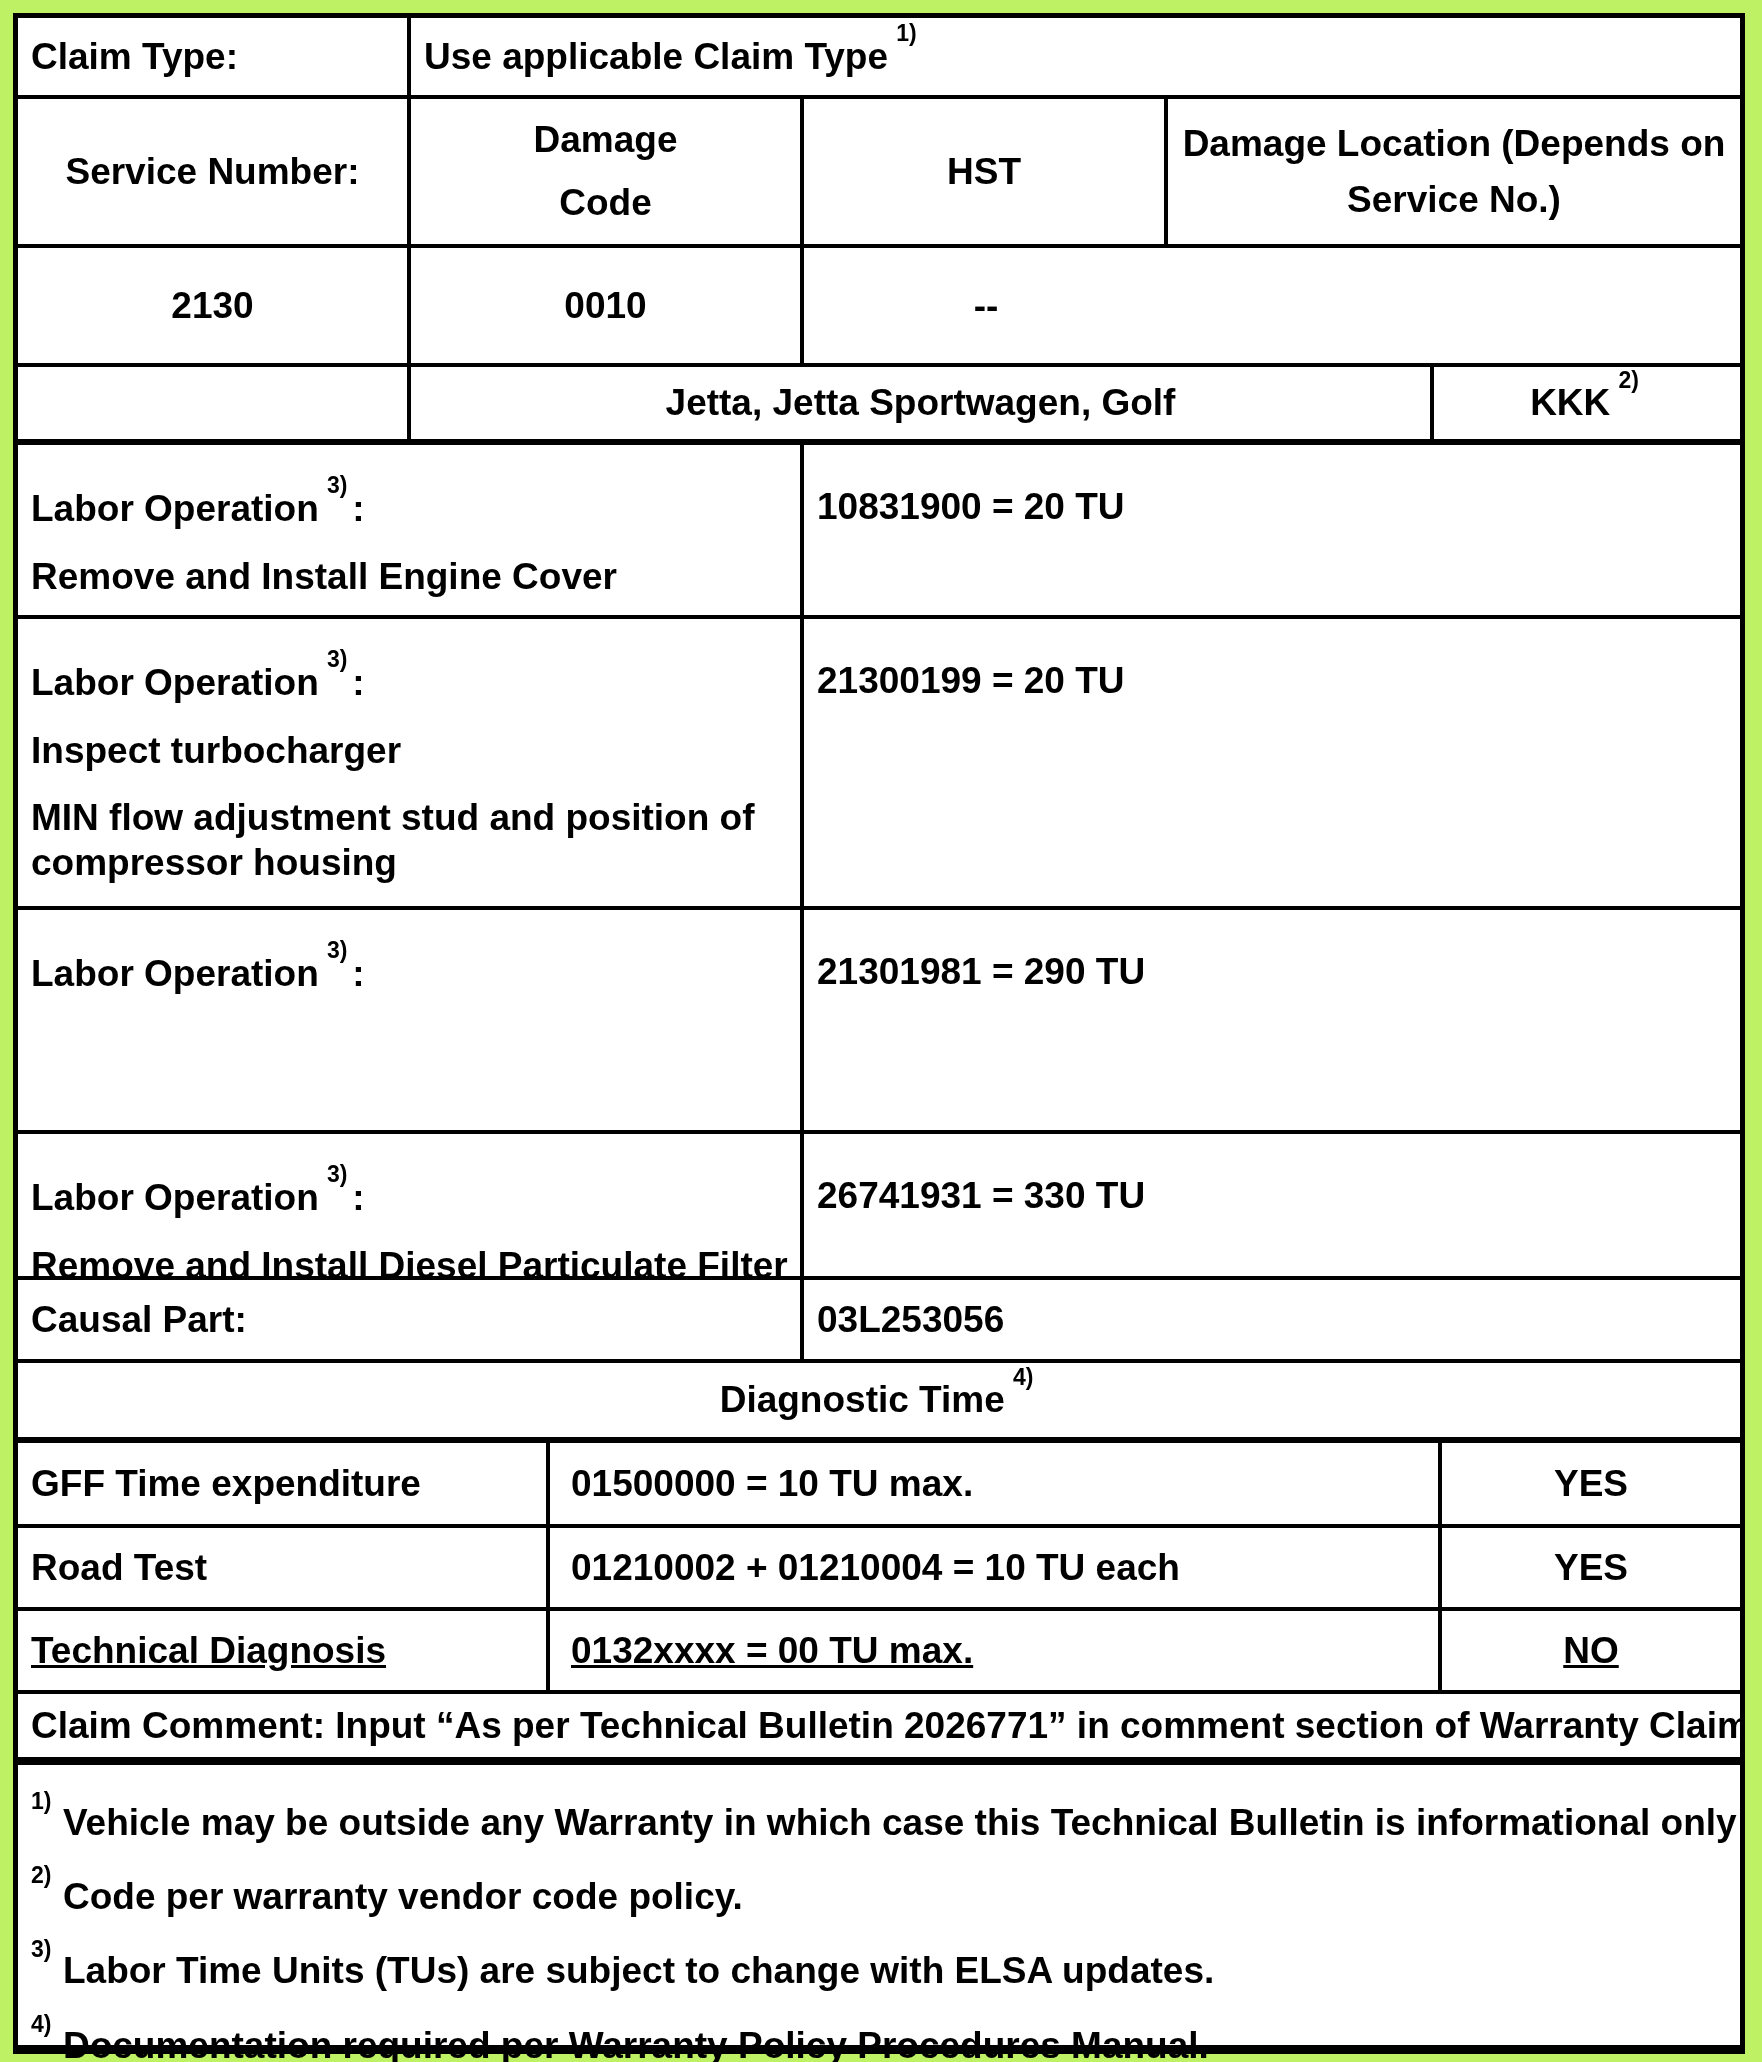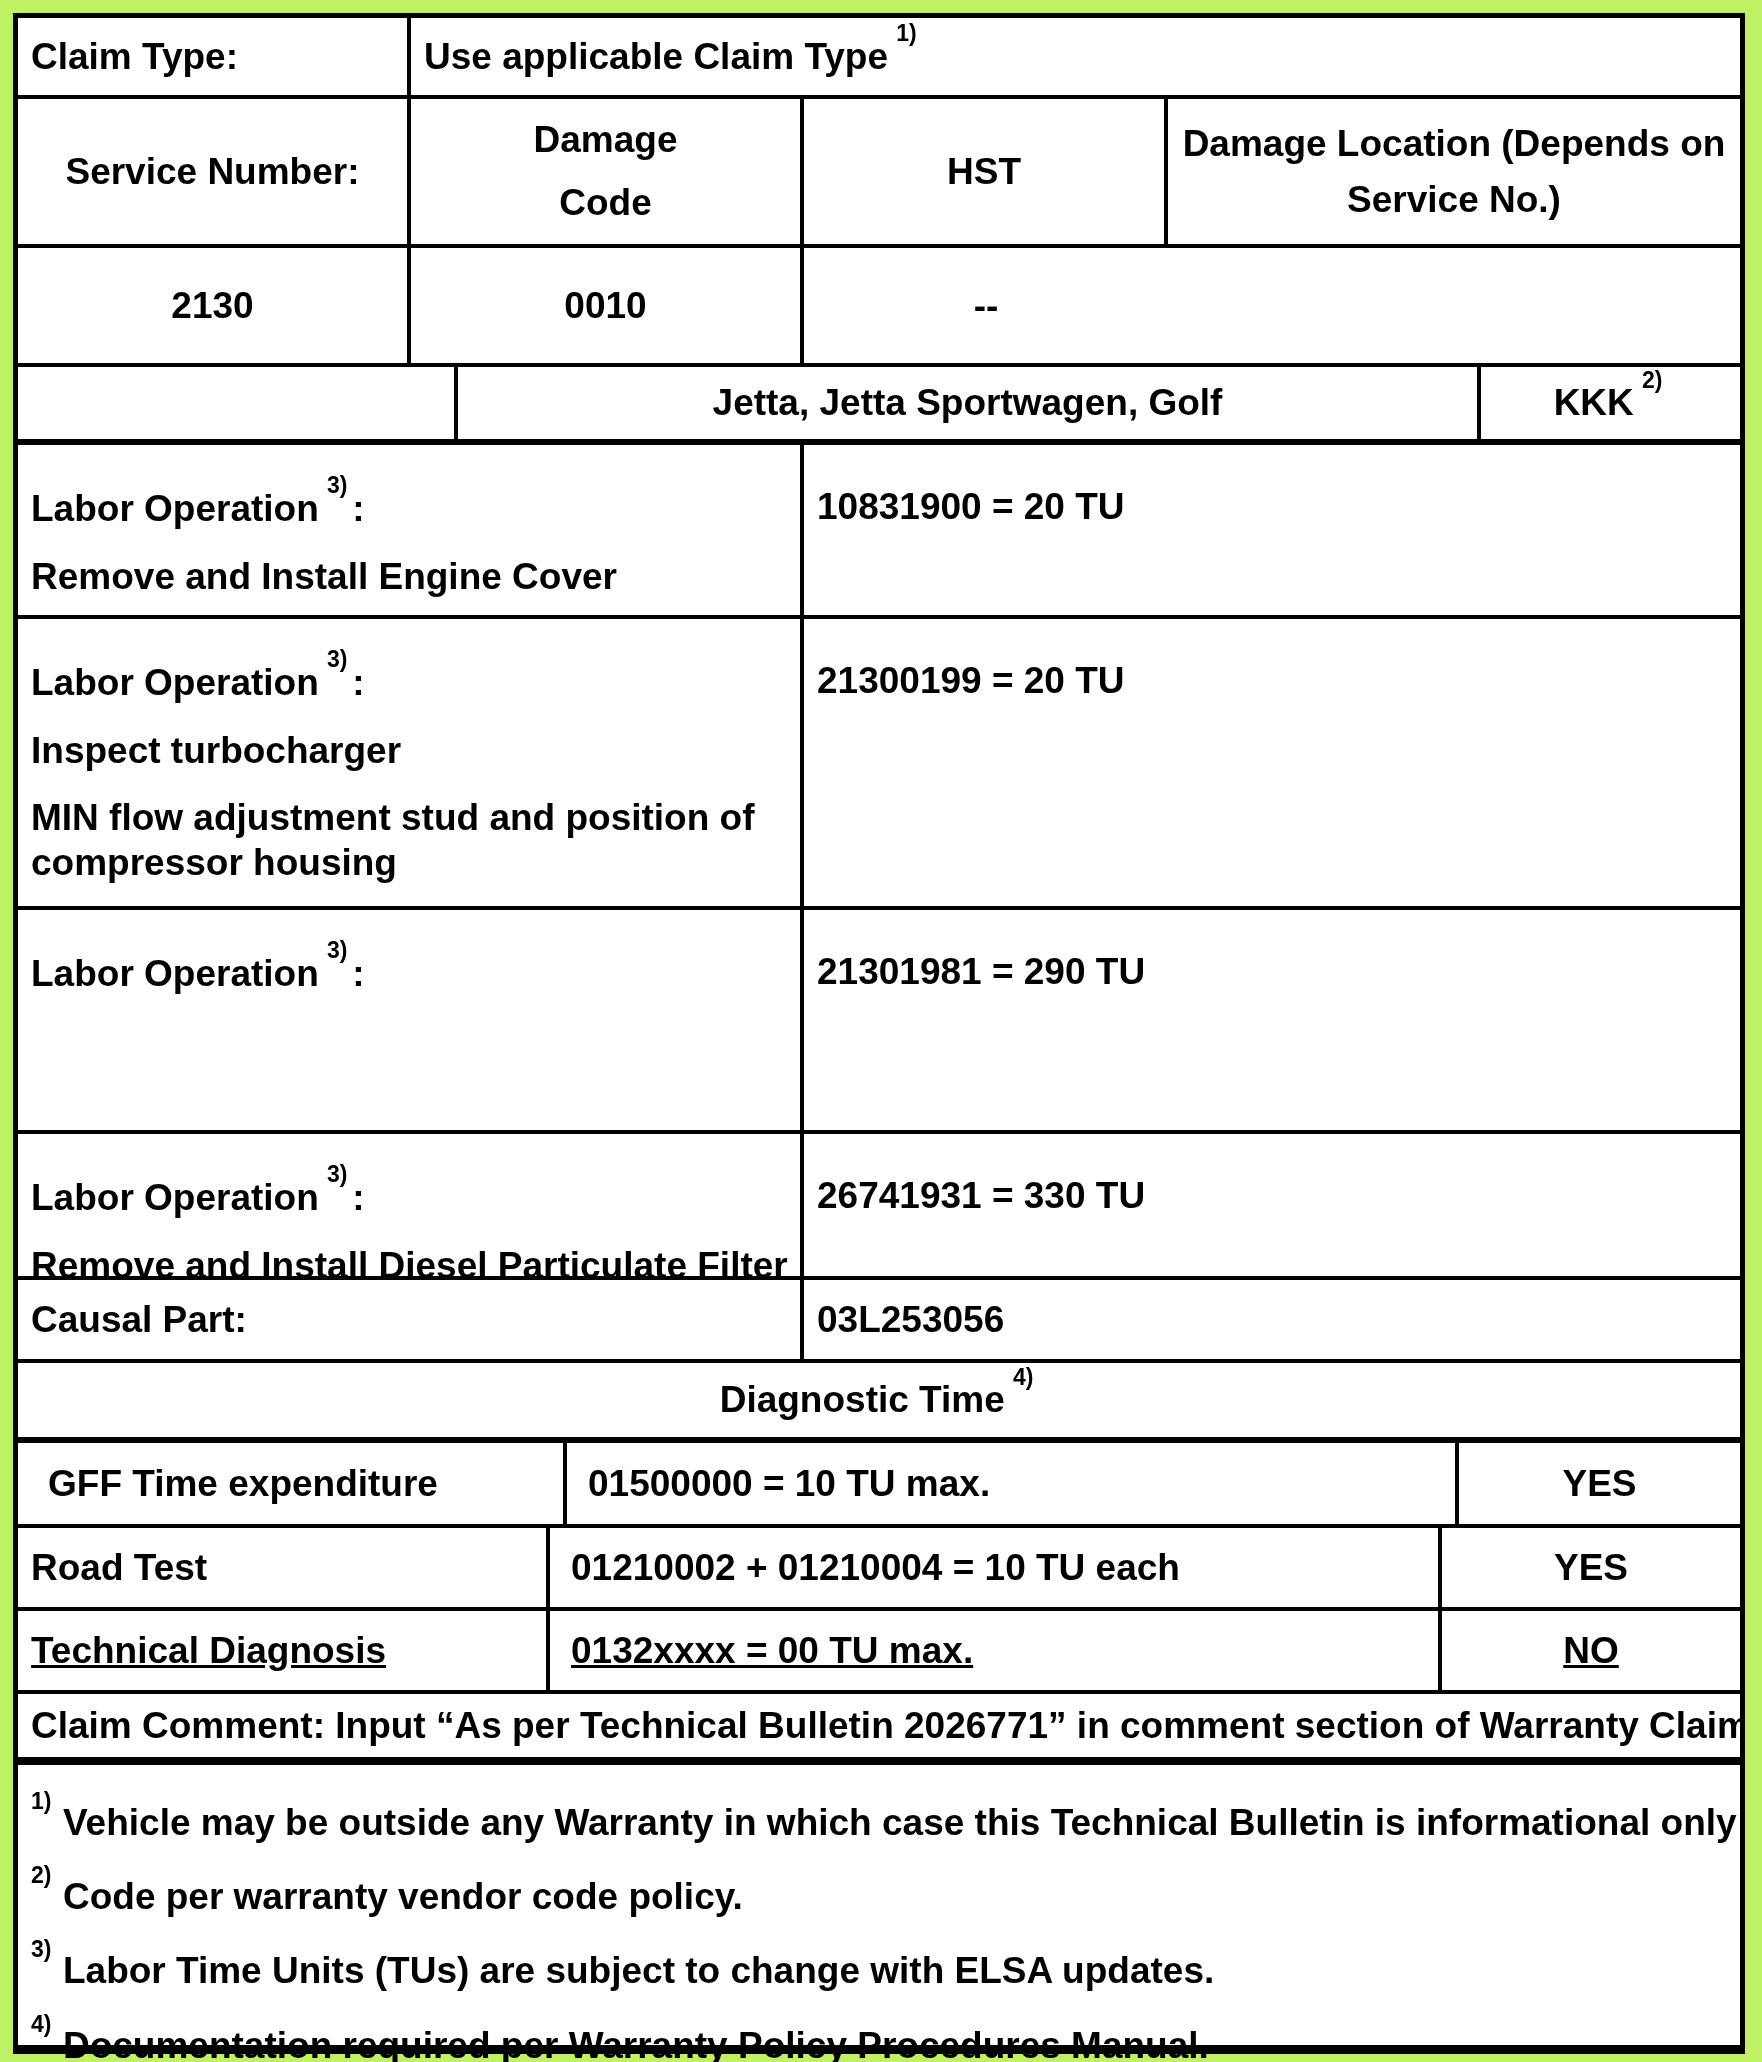--- a/index.html
+++ b/index.html
@@ -60,28 +60,28 @@
   .cell.top {
     justify-content: flex-start;
     padding-top: 41px;
   }
   .cell.nowrap { white-space: nowrap; }
 
   
   .r1  { height: 81px; }
   .r2  { height: 149px; }
   .r3  { height: 119px; }
-  .r4  { height: 78px; padding-left: 47px; }
+  .r4  { height: 78px; }
   .r5  { height: 174px; }
   .r6  { height: 291px; }
   .r7  { height: 224px; }
   .r8  { height: 146px; }
   .r9  { height: 83px; }
   .r10 { height: 80px; }
-  .r11 { height: 85px; padding-left: 17px; }
+  .r11 { height: 85px; }
   .r12 { height: 83px; }
   .r13 { height: 83px; text-decoration: underline; }
   .r14 { height: 71px; }
   .r15 { flex: 1 1 auto; }
 
   
   .w480  { width: 393px; flex: 0 0 393px; }
   .w445  { width: 364px; flex: 0 0 364px; }
   .w650  { width: 532px; flex: 0 0 532px; }
   .w960  { width: 786px; flex: 0 0 786px; }

